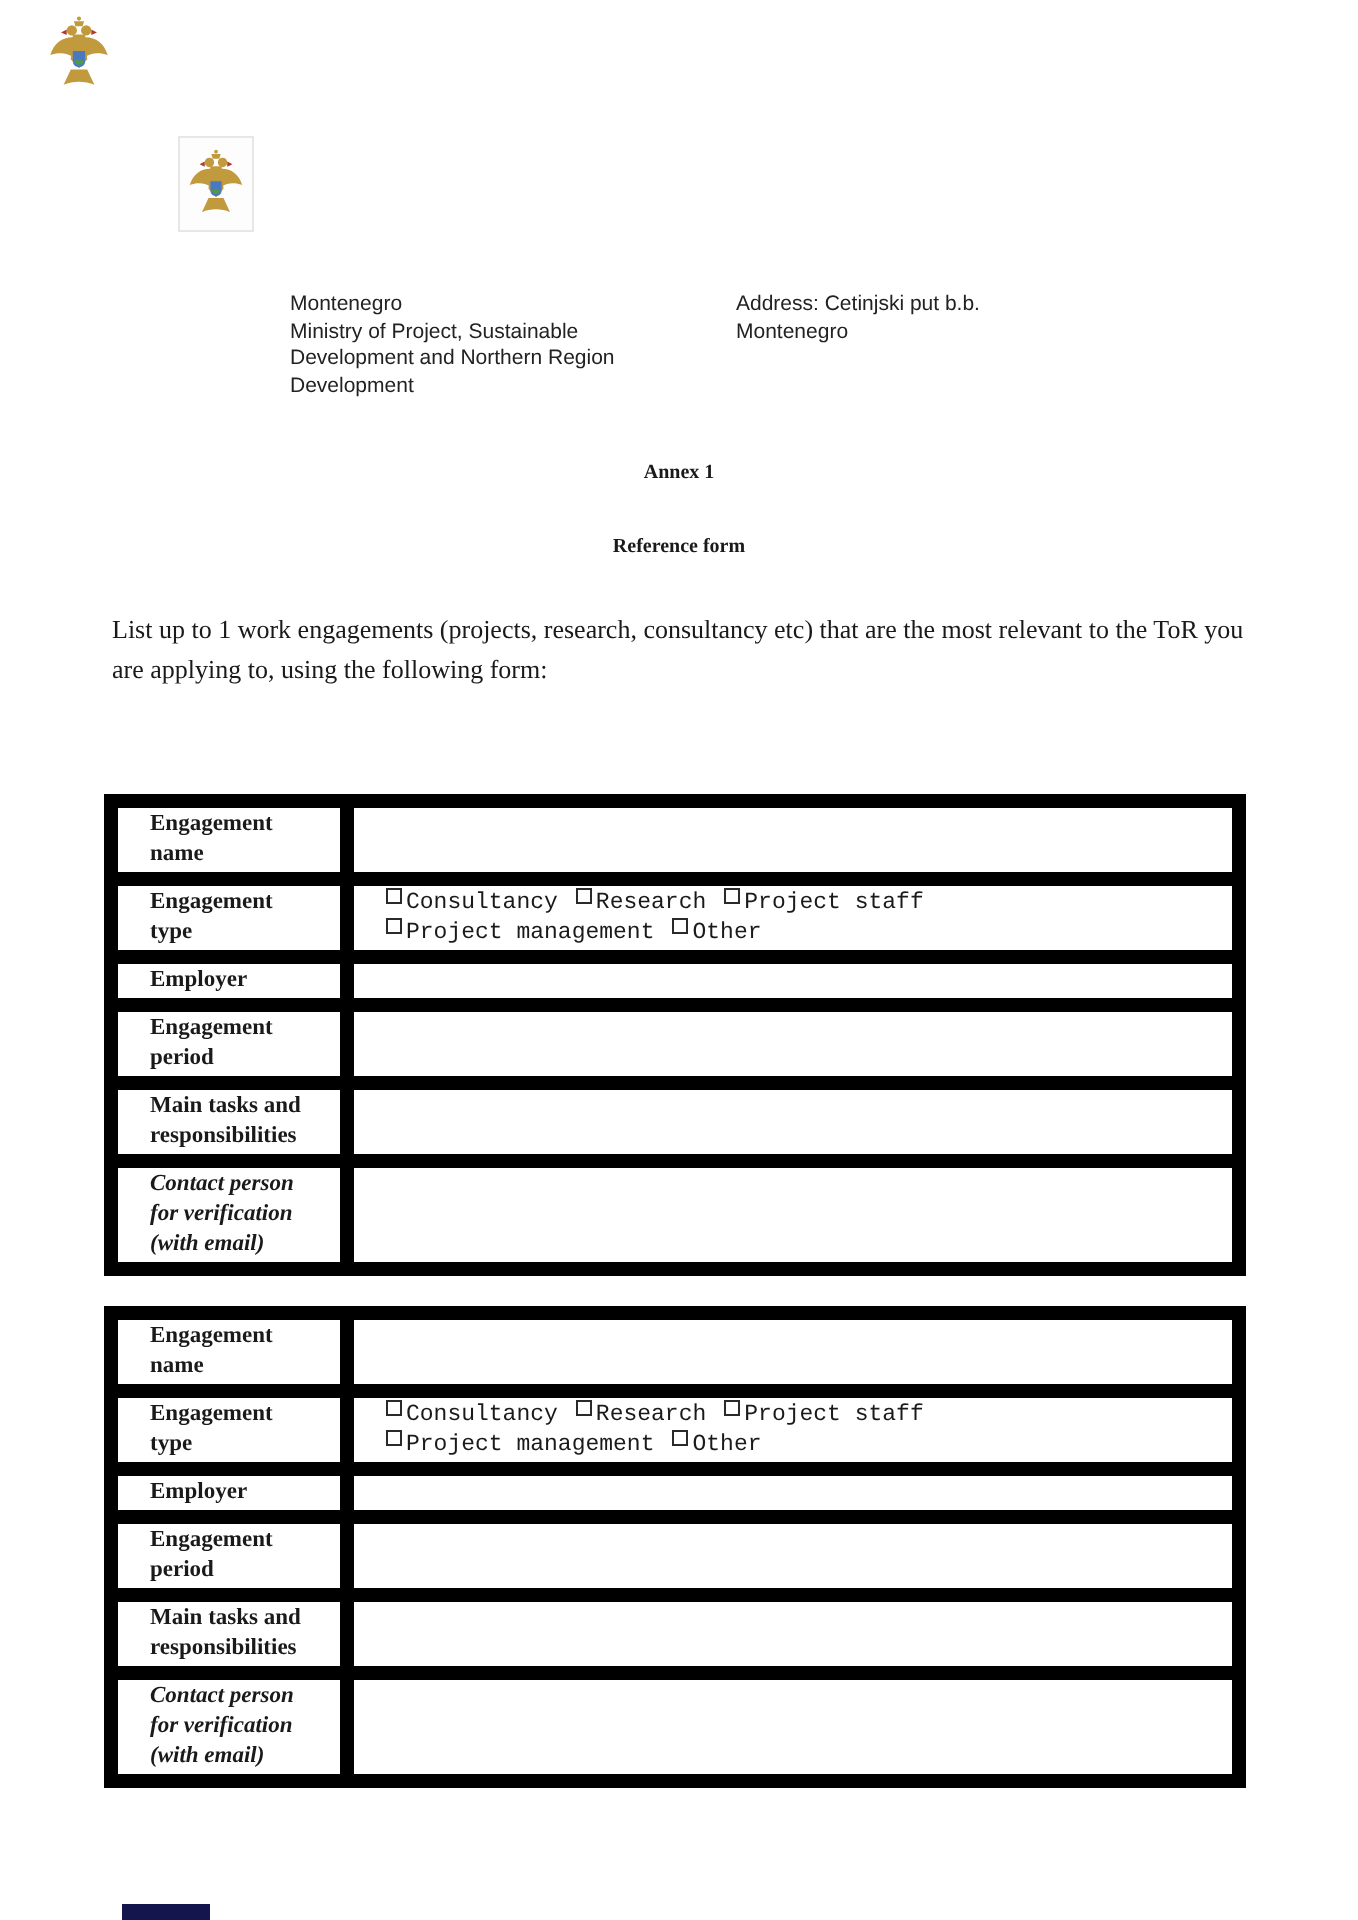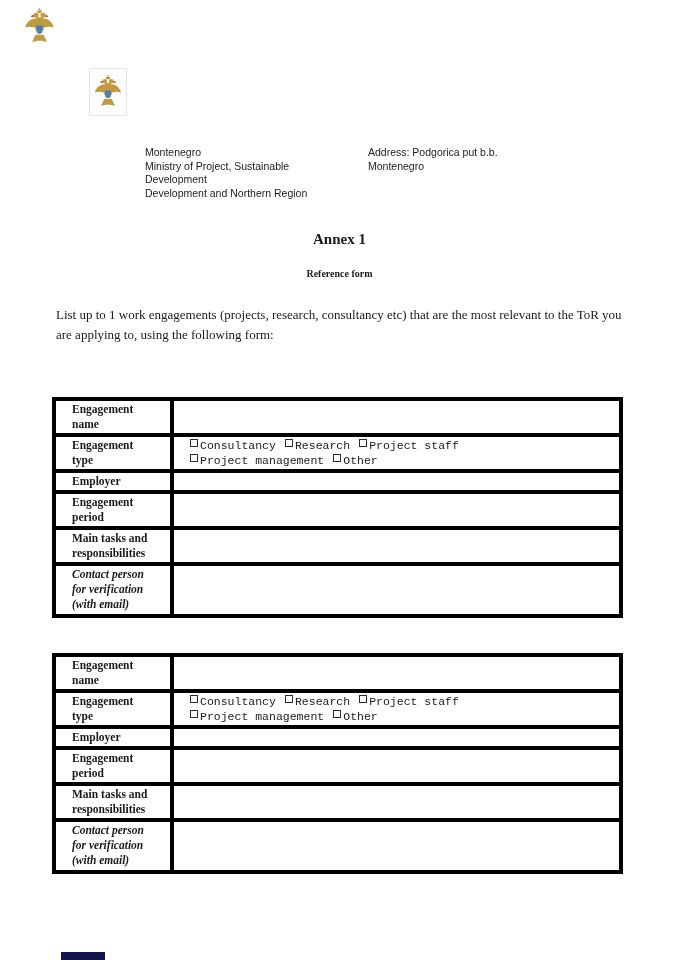--- a/index.html
+++ b/index.html
@@ -21,37 +21,37 @@
   .emblem-top svg { width:33px; height:40px; }
 
   
   .hdr { position:absolute; top:146px; font-family:"Liberation Sans", sans-serif;
          font-size:10.5px; line-height:13.5px; color:#222; }
   .hdr-org { left:145px; width:215px; }
   .hdr-addr { left:368px; width:200px; }
 
   
   .annex-title { position:absolute; top:231px; left:0; width:100%; text-align:center;
-                 font-weight:bold; font-size:15px; }
+                 font-weight:bold; font-size:10px; }
   .form-title  { position:absolute; top:268px; left:0; width:100%; text-align:center;
                  font-weight:bold; font-size:10px; }
 
   
   .intro { position:absolute; left:56px; top:305px; width:574px;
            font-size:13px; line-height:19.5px; }
 
   
   table.ref-table {
     position:absolute; left:52px; width:571px;
     border-collapse:collapse; table-layout:fixed;
     font-size:11.5px;
   }
   .table-1 { top:397px; }
   .table-2 { top:653px; }
-  table.ref-table td { border:4px solid #000000; padding:1px 16px; vertical-align:top; }
+  table.ref-table td { border:7px solid #000000; padding:1px 16px; vertical-align:top; }
   td.lbl { width:118px; font-weight:bold; line-height:15px; }
   td.val { line-height:15px; }
   tr.h16 { height:16px; }
   tr.h33 { height:33px; }
   tr.h49 { height:52px;font-style:italic; }
 
   .opt { white-space:nowrap; margin-right:9px;font-family:Liberation Mono, monospace; }
   .cb {
     display:inline-block; width:8px; height:8px;
     border:1px solid #2a2a2a; background:#fff;
@@ -92,26 +92,26 @@
 
   <div class="emblem-box">
     <svg viewBox="0 0 64 78">
         <use href="#mne-eagle"></use>
       </svg>
   </div>
 
   <div class="hdr hdr-org">
     <div>Montenegro</div>
     <div>Ministry of Project, Sustainable</div>
+    <div>Development and Northern Region</div>
     <div>Development</div>
-    <div>Development and Northern Region</div>
   </div>
 
   <div class="hdr hdr-addr">
-    <div>Address: Podgorica put b.b.</div>
+    <div>Address: Cetinjski put b.b.</div>
     <div>Montenegro</div>
   </div>
 
   <div class="annex-title">Annex 1</div>
   <div class="form-title">Reference form</div>
 
   <p class="intro">List up to 1 work engagements (projects, research, consultancy etc) that are the most relevant to the ToR you are applying to, using the following form:</p>
 
   <table class="ref-table table-1">
     <tbody>

